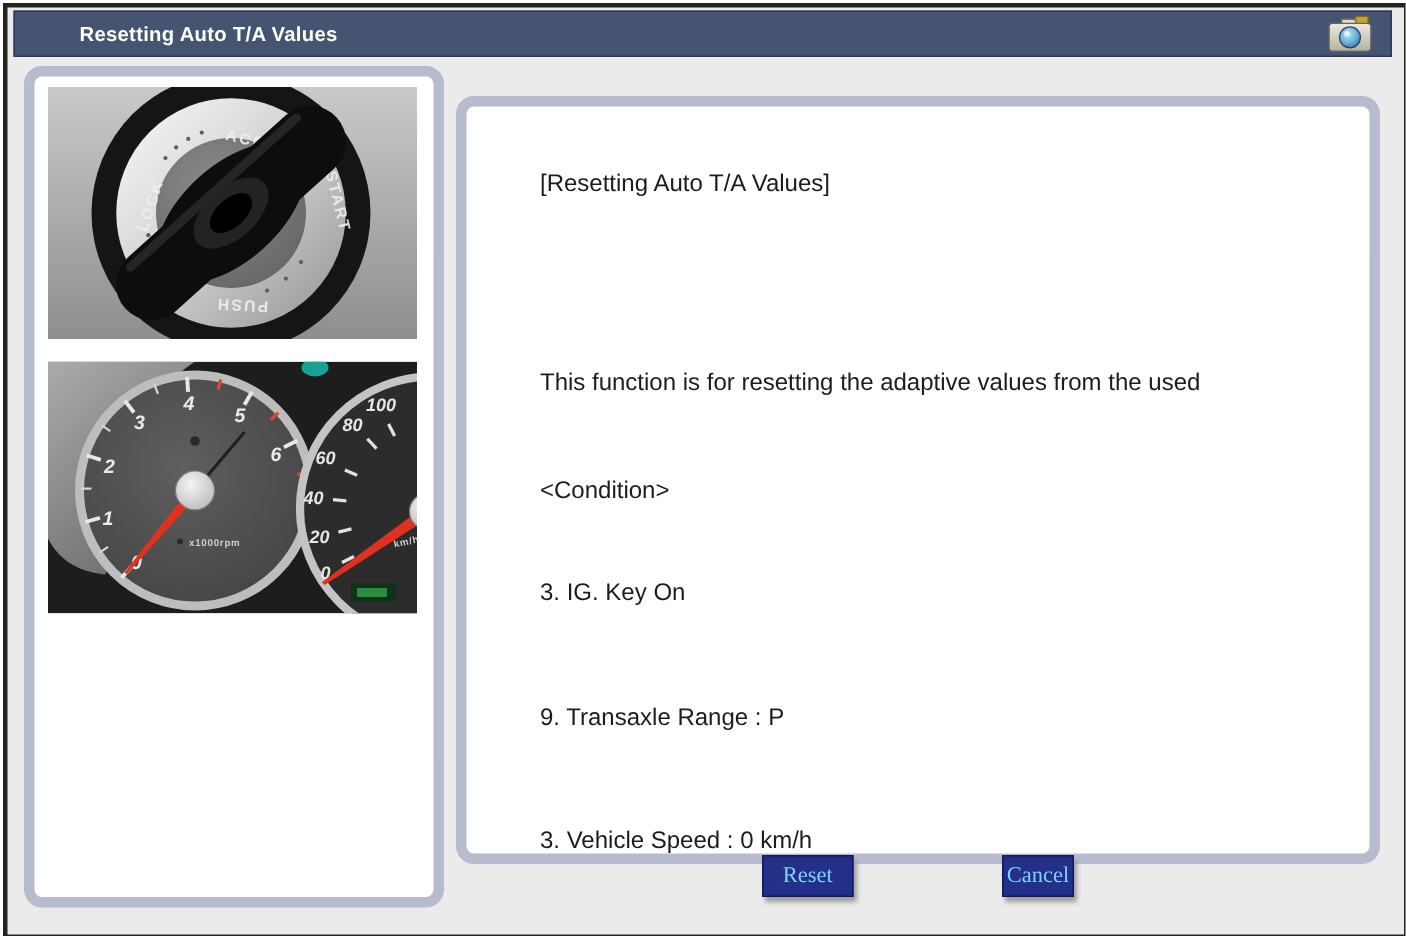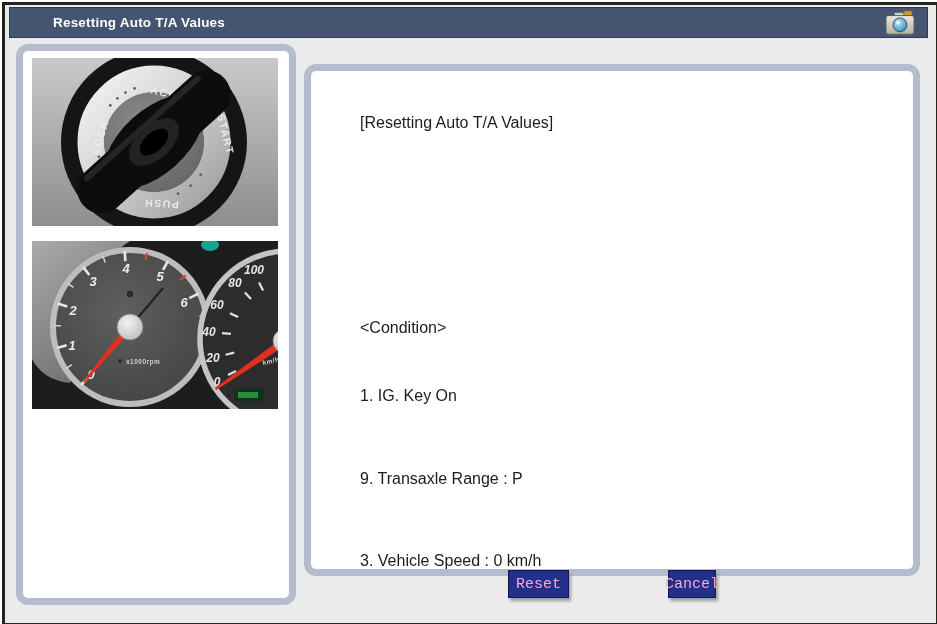--- a/index.html
+++ b/index.html
@@ -18,22 +18,22 @@
   .photo{position:absolute;left:9px;width:246px;height:168px;overflow:hidden;}
   .photo1{top:7px;}
   .photo2{top:190px;}
   
   .txt{position:absolute;color:#1c1c1c;font-size:16px;line-height:26px;white-space:pre;}
   .heading{left:49px;top:39px;}
   .para{left:49px;top:120px;}
   .cond-head{left:49px;top:244px;}
   .cond-list{left:49px;top:256px;line-height:27.5px;}
   
-  .btn{position:absolute;height:28px;background:#223089;color:#f9a8d4;font-size:15px;
-       font-family:Liberation Mono, monospace;border:1px solid #10175c;
+  .btn{position:absolute;height:28px;background:#223089;color:#7dd3fc;font-size:15px;
+       font-family:Liberation Serif, serif;border:1px solid #10175c;
        box-shadow:2px 3px 3px #9d9d9d;display:flex;align-items:center;justify-content:center;
        cursor:pointer;box-sizing:border-box;}
   .btn-reset{left:503px;top:565px;width:61px;}
   .btn-cancel{left:663px;top:565px;width:48px;}
   
   .gauge-num{font:italic bold 13px "Liberation Sans",sans-serif;fill:#eaeaea;}
   .speedo-num{font:italic bold 12px "Liberation Sans",sans-serif;fill:#e6e6e6;}
   .gauge-unit{font:bold 6.5px "Liberation Sans",sans-serif;fill:#cfcfcf;letter-spacing:.5px;}
   .ring-label{font:bold 10.5px "Liberation Sans",sans-serif;fill:#eeeeee;letter-spacing:1.5px;opacity:.92;}
 </style>
@@ -200,24 +200,25 @@
           <polygon points="250.7,96.7 255.3,103.3 184.4,149 182.6,147.2" fill="#e03020"></polygon>
           <circle cx="253" cy="100" r="12" fill="url(#hubGrad)" stroke="#7d7d7d" stroke-width="0.8"></circle>
         </g>
       </svg>
     </div>
   </div>
 
   <div class="panel right-panel">
     <div class="txt heading">[Resetting Auto T/A Values]</div>
     <div class="txt para">
+      <div>This function is for resetting the adaptive values from the used</div>
     </div>
     <div class="txt cond-head">&lt;Condition&gt;</div>
     <div class="txt cond-list">
-      <div>1. IG. Key On</div>
+      <div>3. IG. Key On</div>
       <div>9. Transaxle Range : P</div>
       <div>3. Vehicle Speed : 0 km/h</div>
       <div>4. Engine Off</div>
     </div>
   </div>
 
   <div class="btn btn-reset">Reset</div>
   <div class="btn btn-cancel">Cancel</div>
 
 </div>

